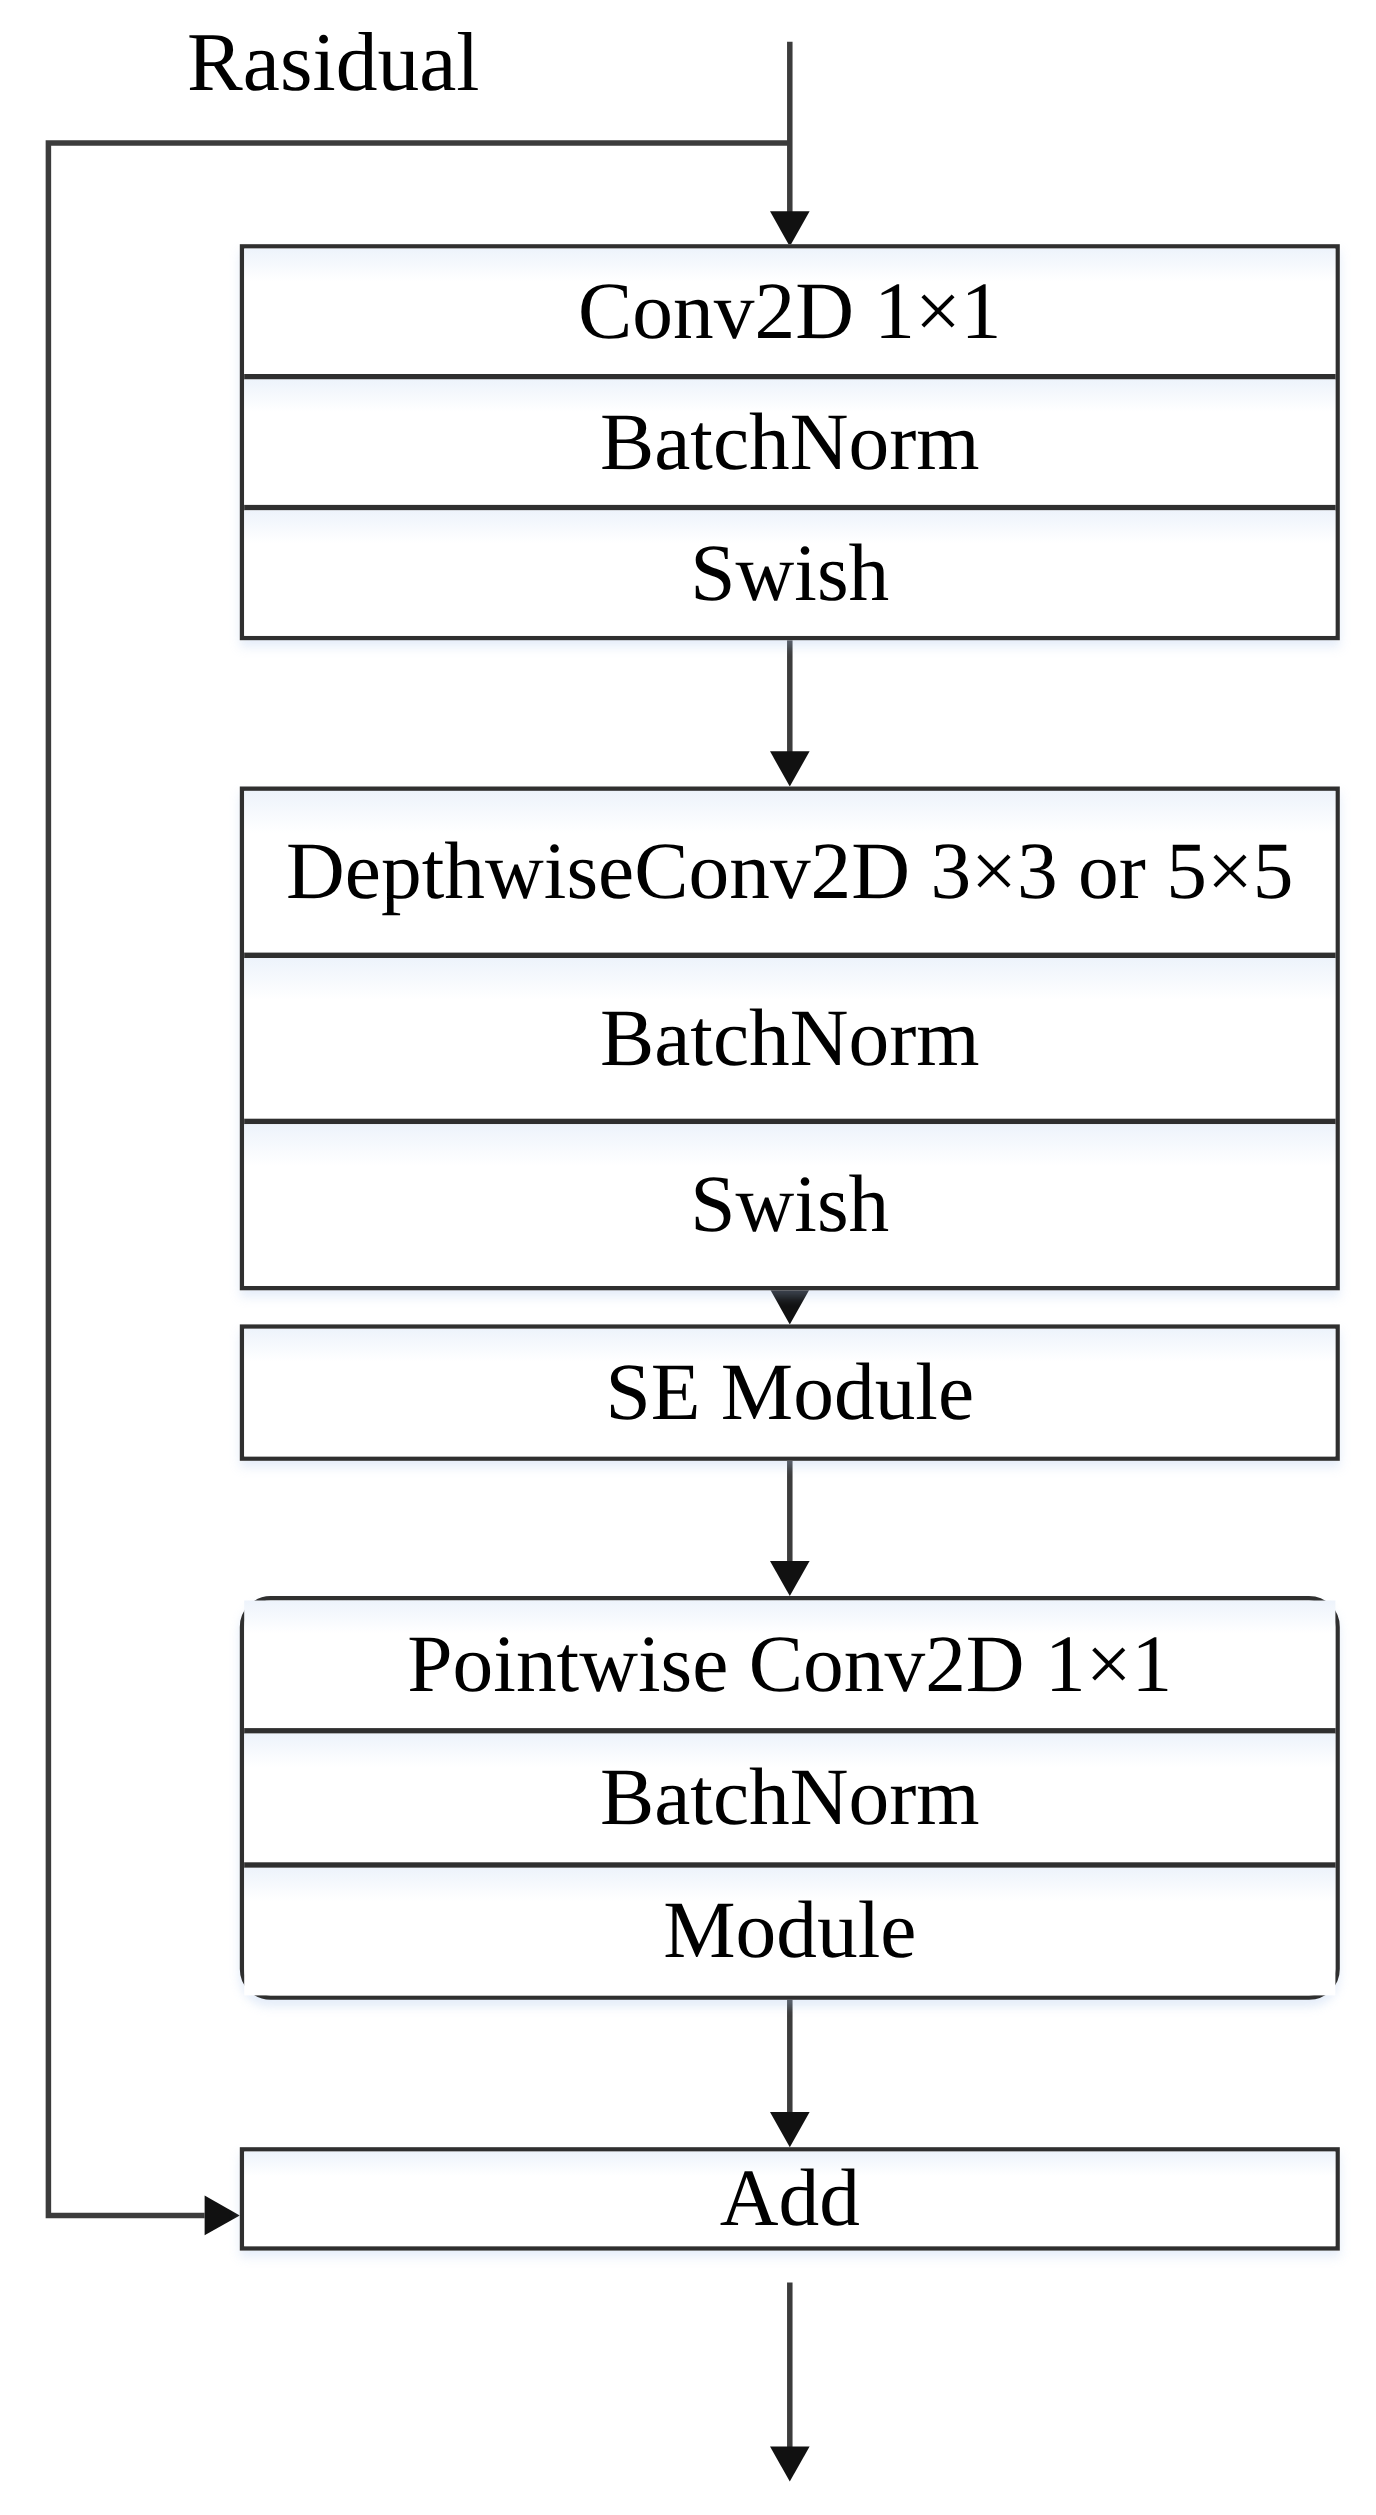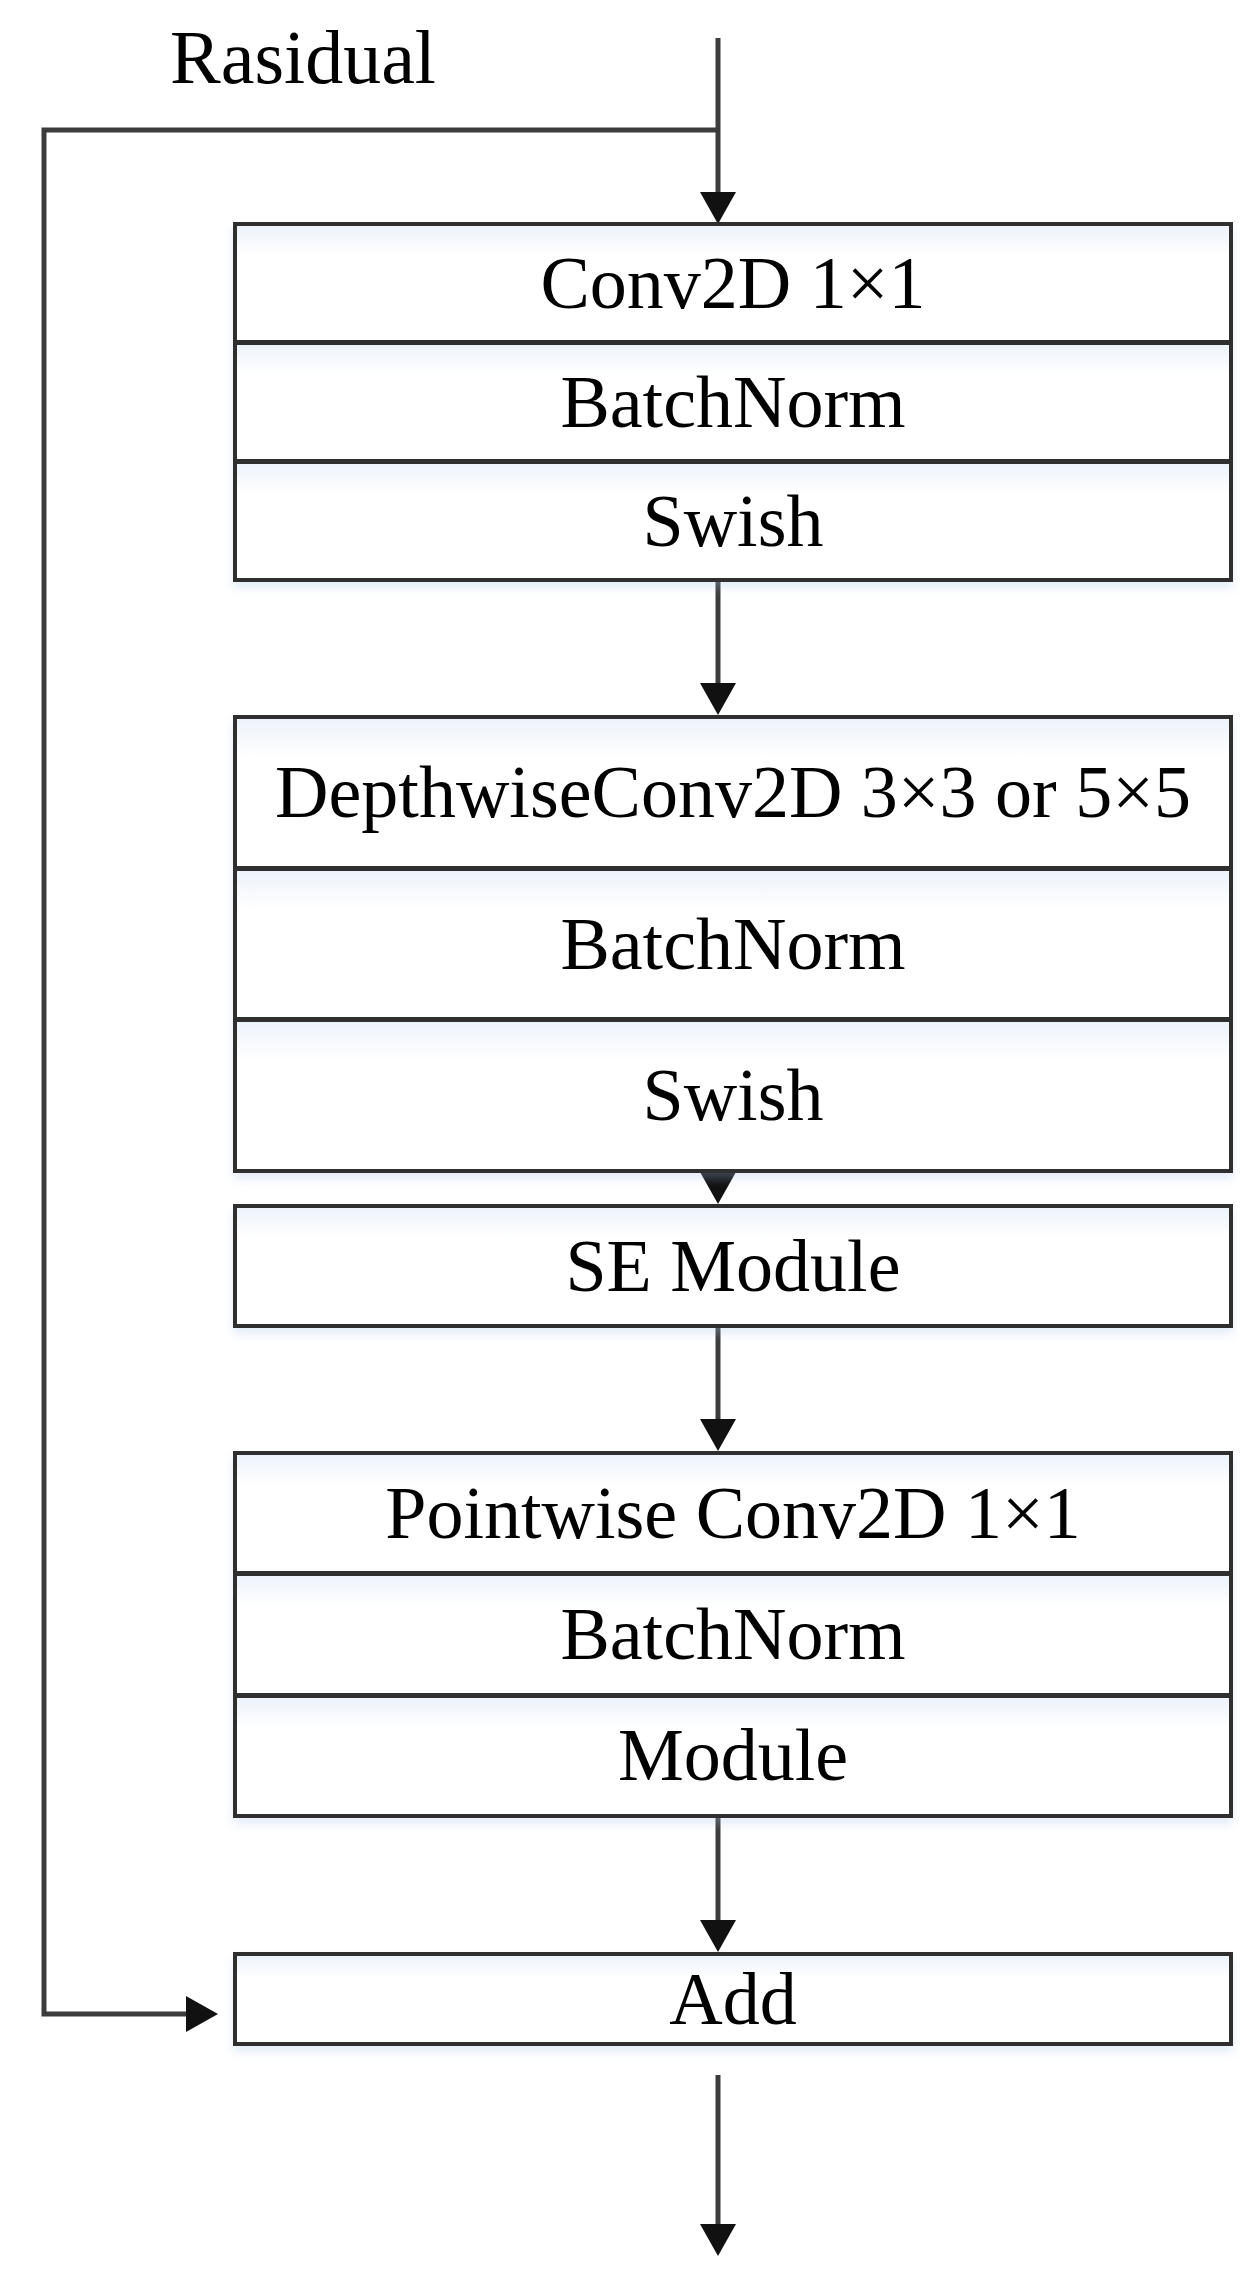--- a/index.html
+++ b/index.html
@@ -14,38 +14,38 @@
   }
   .connectors{position:absolute;left:0;top:0;width:1251px;height:2286px;}
   .connectors path{stroke:var(--line);stroke-width:5;fill:none;}
   .connectors polygon{fill:var(--arrow);stroke:none;}
   .residual-label{
     position:absolute; left:158px; top:18px; width:290px;
     font-size:76px; line-height:1.05; color:var(--text);
     text-align:center; white-space:nowrap;
   }
   .block{
-    position:absolute; left:233px; width:1000px;
+    position:absolute; left:218px; width:1000px;
     border:4px solid var(--border);
     background:var(--fill);
     box-sizing:border-box;
     display:flex; flex-direction:column;
     box-shadow:0 6px 9px rgba(170,195,235,0.30);
   }
   .row{
     flex:1 1 0; display:flex; align-items:center; justify-content:center;
     font-size:74px; color:var(--text); white-space:nowrap;
     background:linear-gradient(180deg, var(--tint) 0%, var(--fill) 26%);
     border-bottom:5px solid var(--border);
   }
   .row:last-child{border-bottom:none;}
   .b-expand   {top:222px;  height:360px;}
   .b-depthwise{top:715px;  height:458px;}
   .b-se       {top:1204px; height:124px;}
-  .b-pointwise{top:1451px; height:367px;}
+  .b-pointwise{top:1451px; height:367px;border-radius:28px;}
   .b-add      {top:1952px; height:94px;}
 </style>
 </head>
 <body>
 
 <div class="canvas">
 
   <svg class="connectors" viewBox="0 0 1251 2286" xmlns="http://www.w3.org/2000/svg">
 
     <g>

